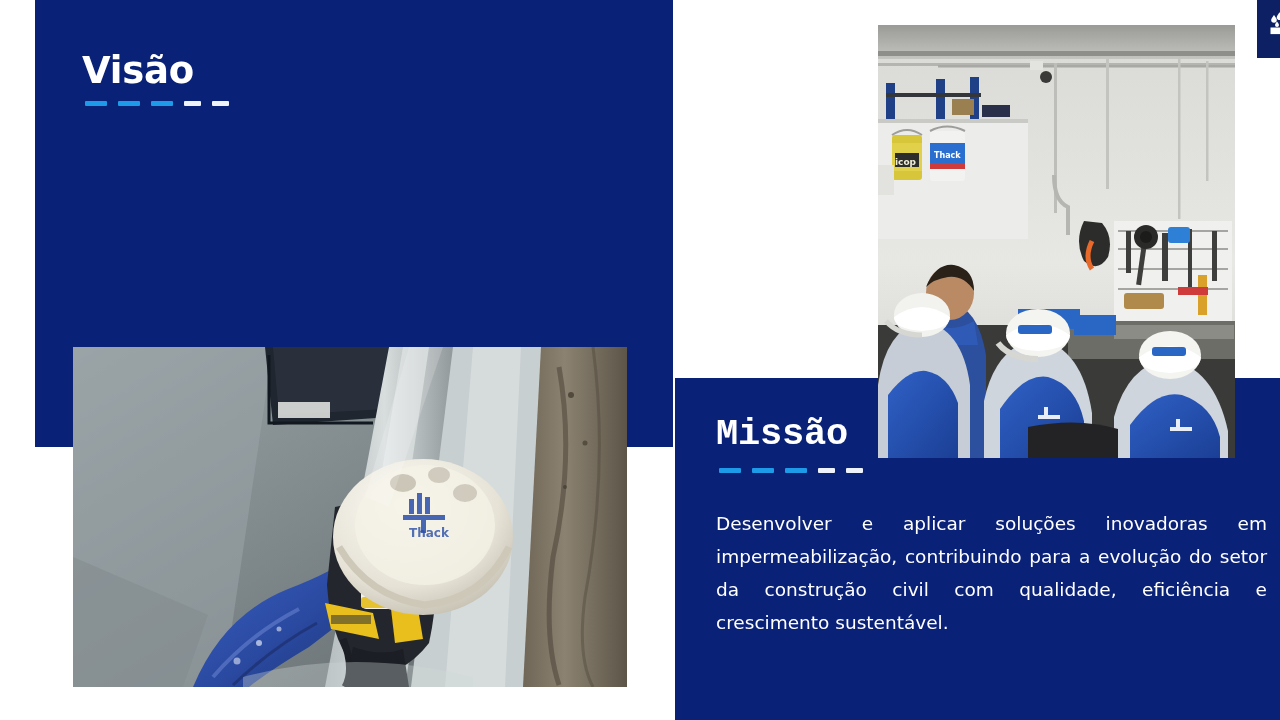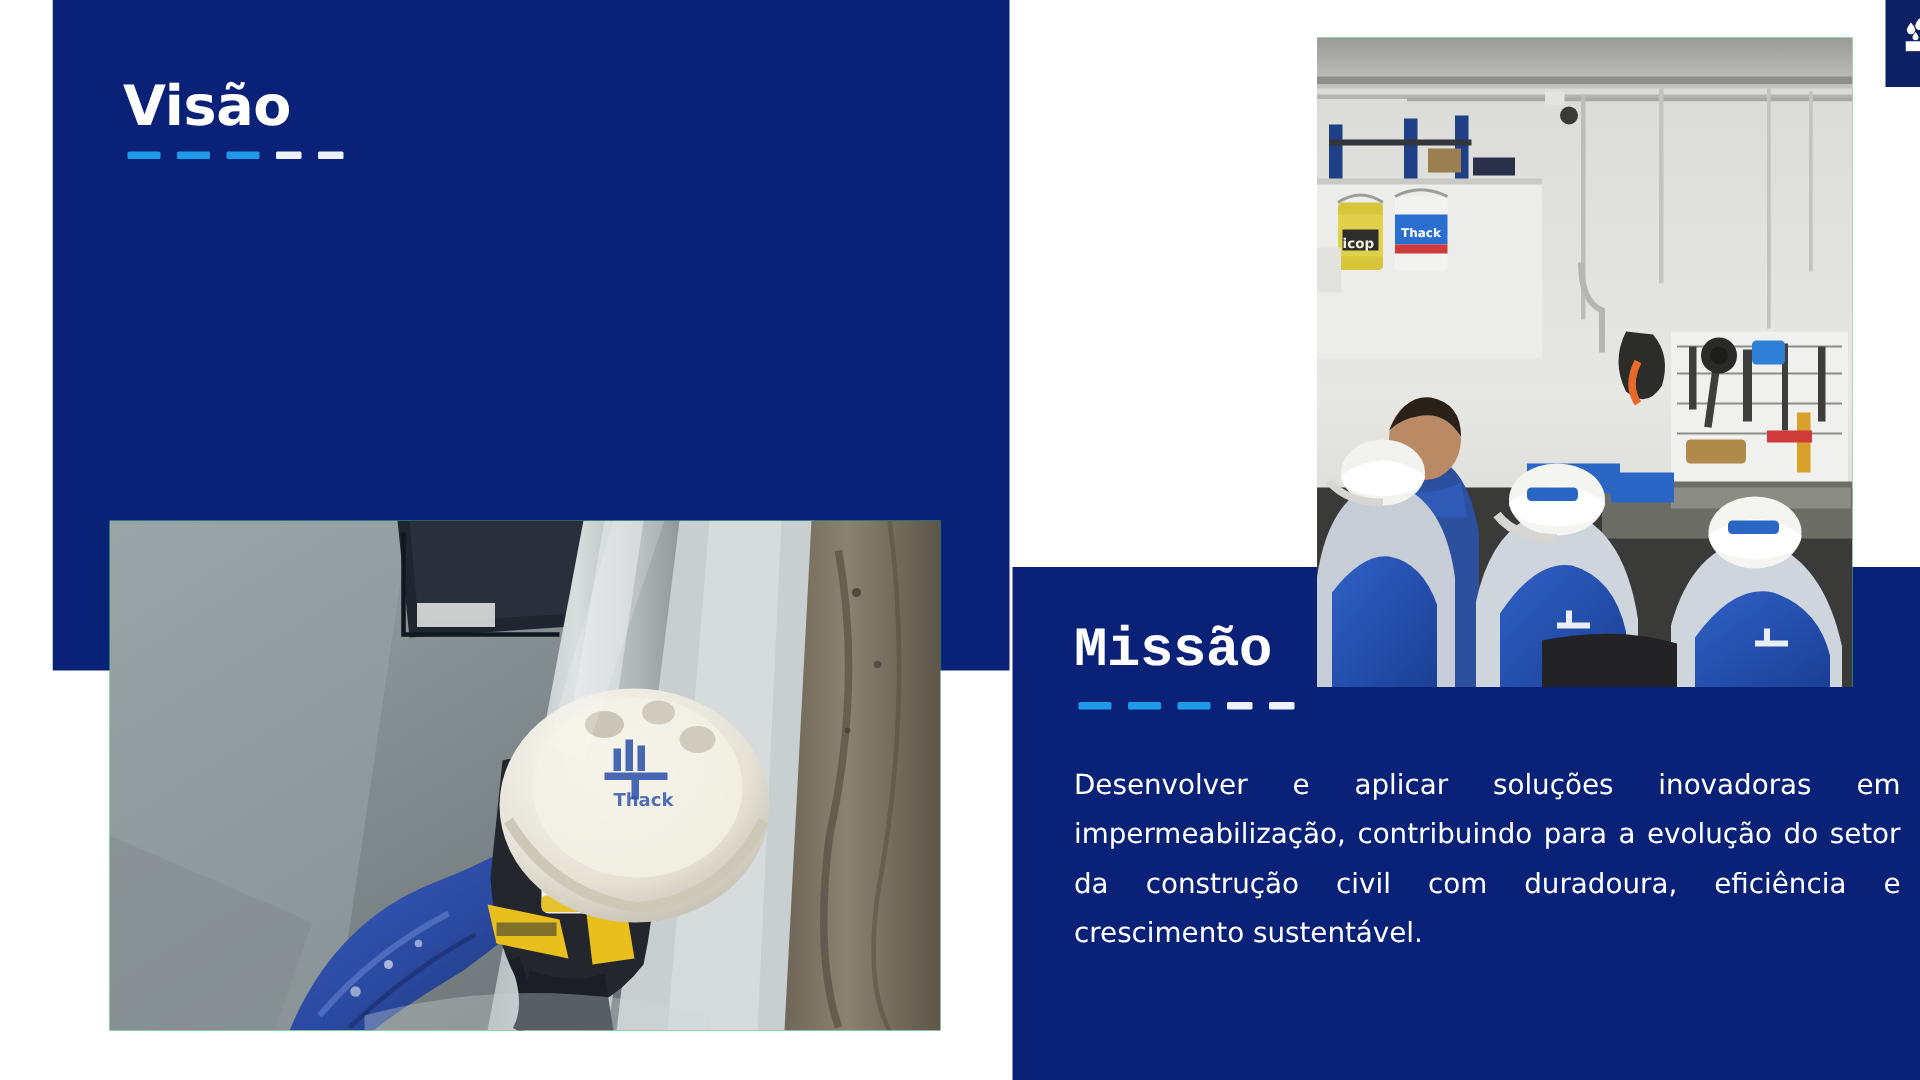--- a/index.html
+++ b/index.html
@@ -101,21 +101,21 @@
   <div class="heading" id="title-mission">Missão</div>
 
   <div class="dash-rule" id="rule-mission">
     <span class="dash cyan" style="background: rgb(30, 155, 232);"></span>
     <span class="dash cyan" style="background: rgb(30, 155, 232);"></span>
     <span class="dash cyan" style="background: rgb(30, 155, 232);"></span>
     <span class="dash white short" style="background: rgb(238, 243, 251);"></span>
     <span class="dash white short" style="background: rgb(238, 243, 251);"></span>
   </div>
 
-  <div class="body-copy" id="text-mission">Desenvolver e aplicar soluções inovadoras em impermeabilização, contribuindo para a evolução do setor da construção civil com duradoura, eficiência e crescimento sustentável.</div>
+  <div class="body-copy" id="text-mission">Desenvolver e aplicar soluções inovadoras em impermeabilização, contribuindo para a evolução do setor da construção civil com qualidade, eficiência e crescimento sustentável.</div>
 
   <div class="photo" id="photo-duct">
     <svg viewBox="0 0 554 340" preserveAspectRatio="none">
       <defs>
         <linearGradient id="metalA" x1="0" y1="0" x2="1" y2="1">
           <stop offset="0" stop-color="#9aa3a6"></stop>
           <stop offset="0.5" stop-color="#7d8689"></stop>
           <stop offset="1" stop-color="#5f6669"></stop>
         </linearGradient>
         <linearGradient id="metalB" x1="0" y1="0" x2="1" y2="0">

